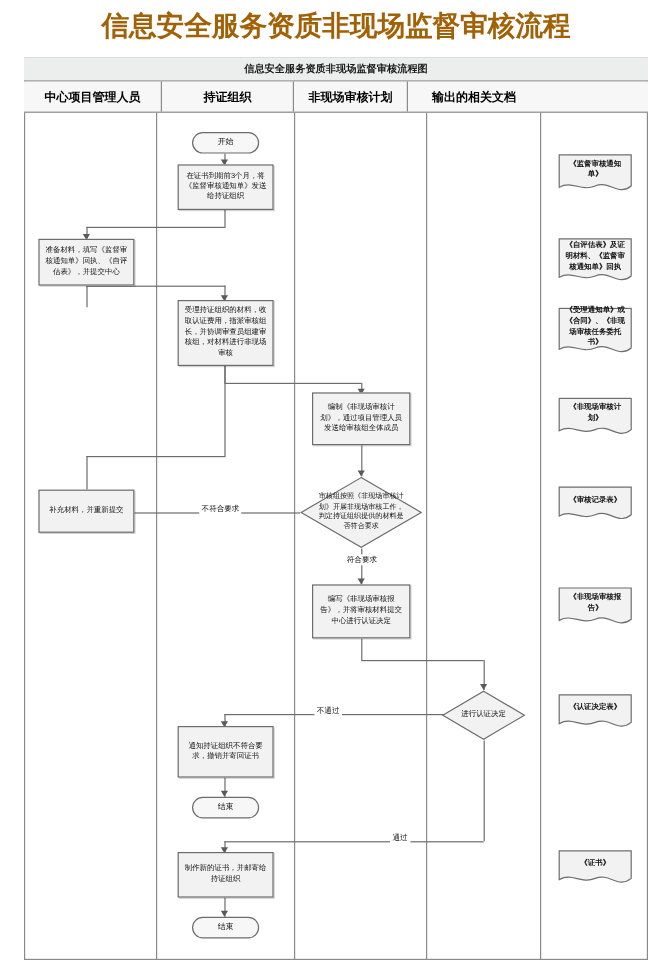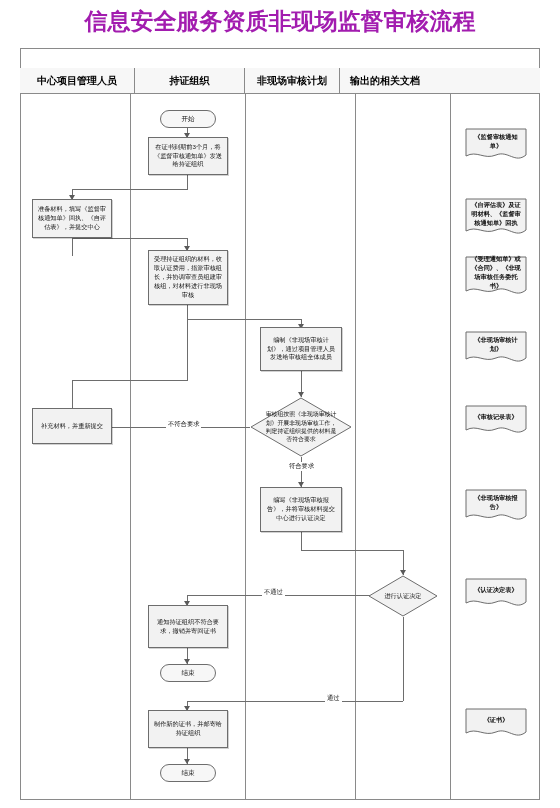--- a/index.html
+++ b/index.html
@@ -14,21 +14,21 @@
   #page { position: relative; width: 560px; height: 808px; }
 
   
   .page-title {
     position: absolute;
     left: 0; top: 6px;
     width: 560px;
     text-align: center;
     font-size: 23px;
     font-weight: bold;
-    color: #a21caf;
+    color: #a16207;
     letter-spacing: 0px;
     font-family: "Liberation Sans", "DejaVu Sans", sans-serif;
   }
 
   
   .frame {
     position: absolute;
     left: 20px; top: 48px;
     width: 520px; height: 752px;
     border: 1px solid #8a8a8a;
@@ -50,21 +50,21 @@
     border-bottom: 1px solid #8a8a8a;
     background: #f7f7f7;
     display: flex;
   }
   .header-cell {
     display: flex; align-items: center; justify-content: center;
     font-size: 10px; font-weight: bold; color: #000;
     border-right: 1px solid #8a8a8a;
     height: 100%;
   }
-  .header-cell:last-child { border-right: none; }
+  .header-cell:last-child { border-right: none; justify-content: flex-end; }
 
   
   .coldiv {
     position: absolute;
     top: 94px; height: 706px;
     width: 0; border-left: 1px solid #8a8a8a;
   }
 
   
   .node {
@@ -136,20 +136,23 @@
 </style>
 </head>
 <body>
 
 <div id="page">
 
   <div class="page-title">信息安全服务资质非现场监督审核流程</div>
 
   <div class="frame"></div>
 
+  <div class="caption-row">
+    <span>信息安全服务资质非现场监督审核流程图</span>
+  </div>
 
   <div class="header-row">
     <div class="header-cell" style="width:115px">
       <span>中心项目管理人员</span>
     </div>
     <div class="header-cell" style="width:110px">
       <span>持证组织</span>
     </div>
     <div class="header-cell" style="width:95px">
       <span>非现场审核计划</span>

